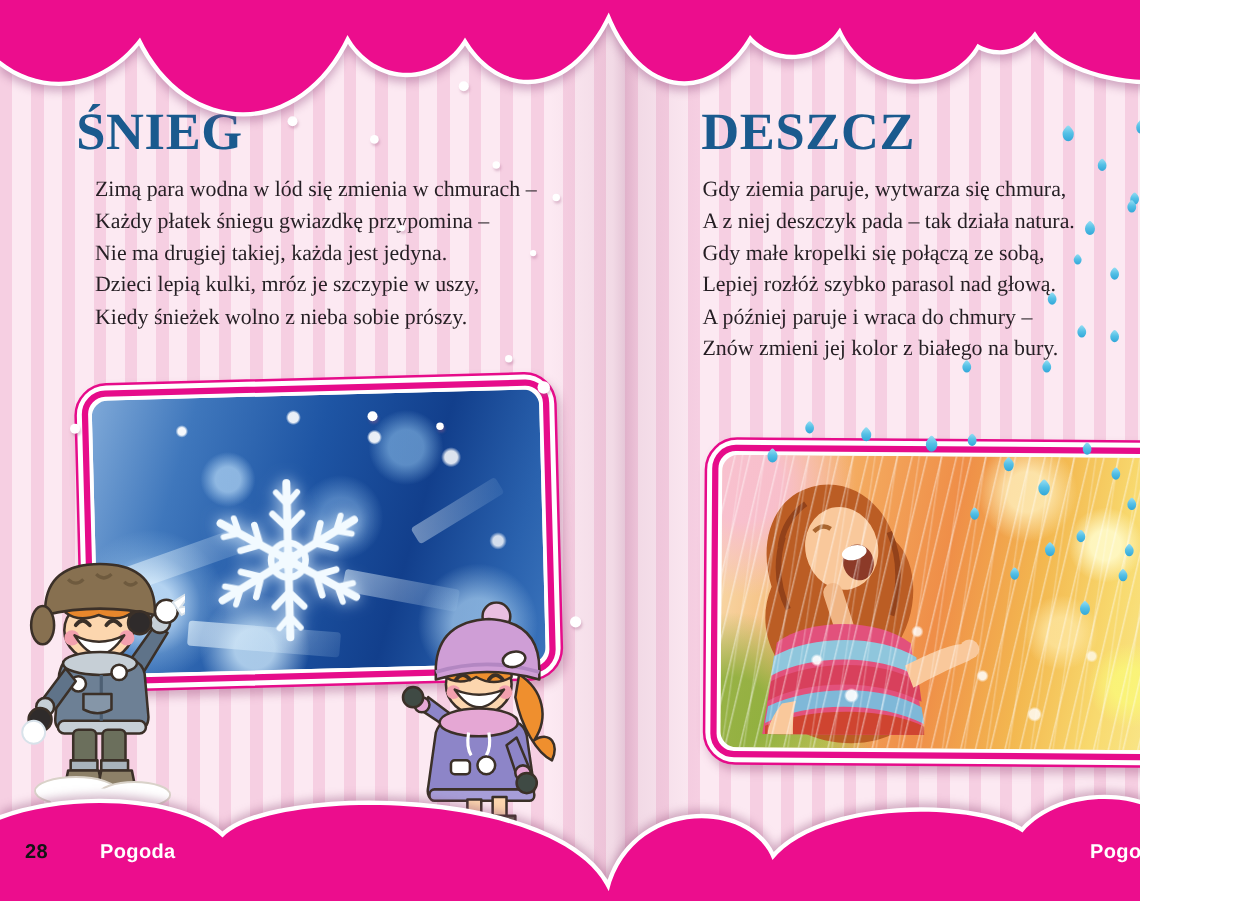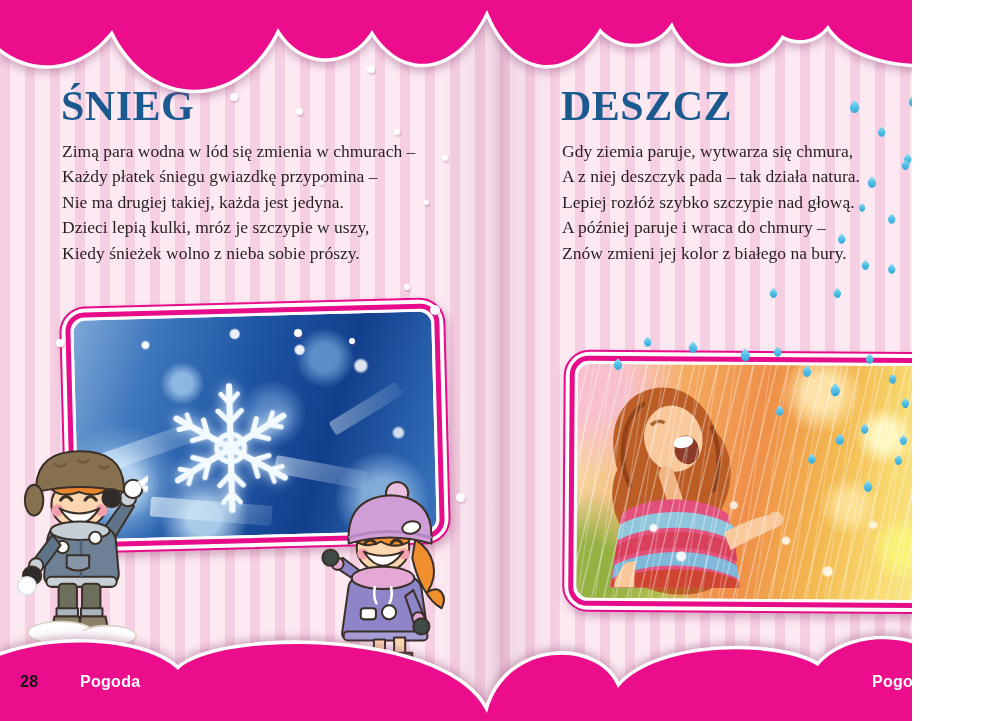--- a/index.html
+++ b/index.html
@@ -21,21 +21,21 @@
   .cloud-bottom{top:600px;filter:drop-shadow(0 -3px 4px rgba(140,70,115,.4));}
   .cloud-path{fill:#ec0d8d;stroke:#ffffff;stroke-width:7;paint-order:stroke;}
   
   .page-title{
     position:absolute;top:82px;font-family:"Liberation Serif",serif;
     font-weight:bold;font-size:42px;letter-spacing:.5px;color:#1a5a8e;z-index:2;
   }
   .title-left{left:61px;}
   .title-right{left:561px;}
   .poem{position:absolute;top:139px;z-index:2;font-size:17.5px;line-height:25.4px;color:#251f24;}
-  .poem-left{left:62px;width:400px;}
+  .poem-left{left:76px;width:400px;}
   .poem-right{left:562px;width:400px;}
   
   .frame{
     position:absolute;z-index:3;background:#fff;border:2.5px solid #e60c8a;
     border-radius:26px;padding:4px;box-sizing:border-box;
     box-shadow:3px 5px 8px rgba(140,60,110,.35);
   }
   .frame-left{left:62px;top:302px;width:386px;height:247px;transform:rotate(-1.5deg);}
   .frame-right{left:563px;top:351px;width:377px;height:262px;transform:rotate(0.4deg);}
   .frame-inner{
@@ -241,21 +241,22 @@
         <ellipse cx="70" cy="196" rx="38" ry="8" fill="#ffffff"></ellipse>
       </g>
     </svg>
   </div>
 
   <div>
     <div class="page-title title-right">DESZCZ</div>
     <div class="poem poem-right">
       <div>Gdy ziemia paruje, wytwarza się chmura,</div>
       <div>A z niej deszczyk pada – tak działa natura.</div>
-      <div>Lepiej rozłóż szybko szczypie nad głową.</div>
+      <div>Gdy małe kropelki się połączą ze sobą,</div>
+      <div>Lepiej rozłóż szybko parasol nad głową.</div>
       <div>A później paruje i wraca do chmury –</div>
       <div>Znów zmieni jej kolor z białego na bury.</div>
     </div>
 
     <div class="frame frame-right">
       <div class="frame-inner">
         <div class="photo photo-rain">
           <svg class="photo-girl" viewBox="0 0 100 100" preserveAspectRatio="none">
             <path d="M32,6 C18,10 13,26 18,42 C13,54 17,68 26,74 L29,94 C40,100 60,100 67,90 L62,64 C71,52 71,33 62,25 C58,11 45,2 32,6 Z" fill="#bb5d24"></path>
             <path d="M22,24 q-4,14 2,26 M60,22 q6,14 1,30 M30,12 q-8,6 -9,16" stroke="#93421a" stroke-width="2" fill="none"></path>

